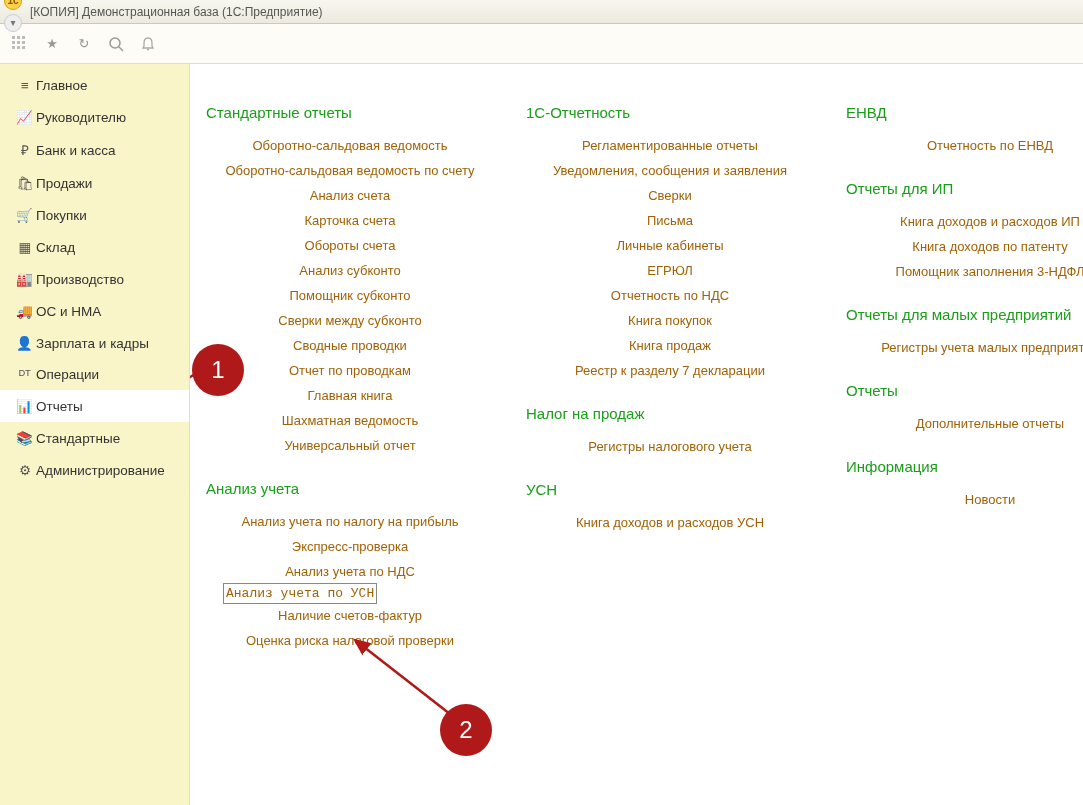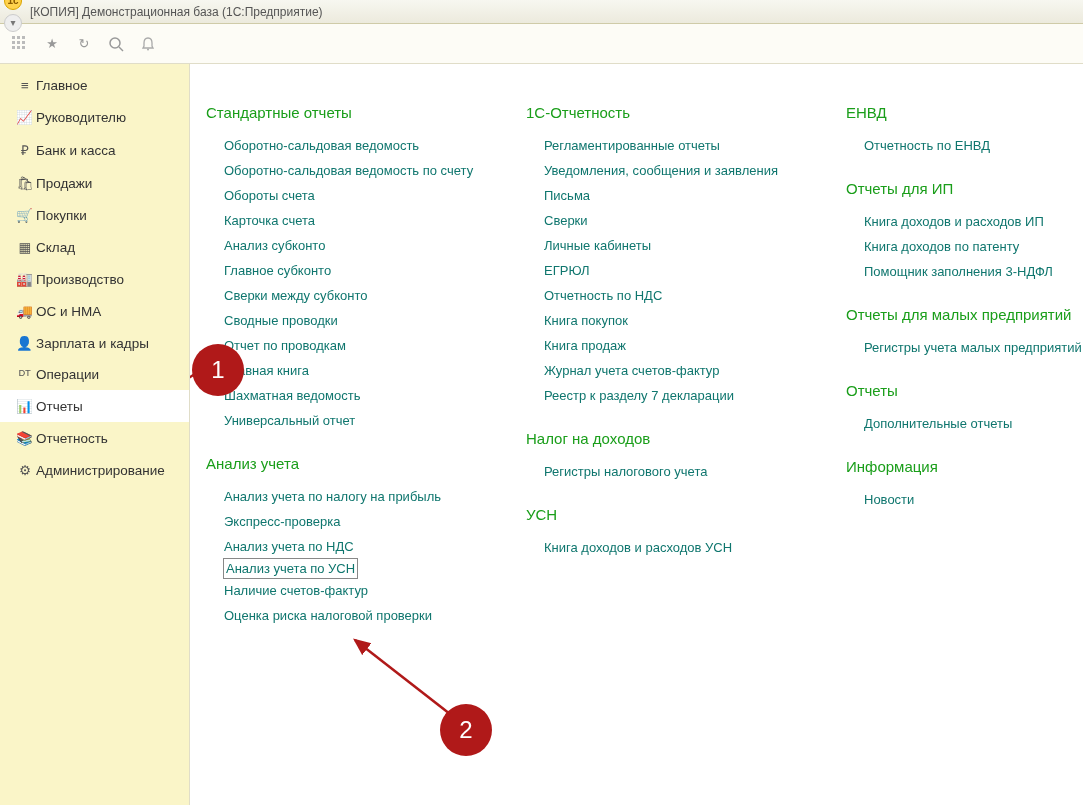--- a/index.html
+++ b/index.html
@@ -15,22 +15,22 @@
   .sidebar { width: 190px; background: #faf5c8; border-right: 1px solid #e0ddc8; display: flex; flex-direction: column; padding-top: 6px; }
   .sidebar-item { display: flex; align-items: center; padding: 8px 14px; color: #333; cursor: pointer; font-size: 13.5px; }
   .sidebar-item .icon { width: 22px; display: inline-flex; justify-content: center; color: #555; }
   .sidebar-item.active { background: #fff; }
   .content { flex: 1; padding: 40px 0 0 0; overflow: auto; position: relative; background:#fff; }
   .columns { display: flex; gap: 50px; padding-left: 16px; }
   .col { min-width: 270px; }
   .section-title { color: #1a9e1a; font-size: 15px; margin: 22px 0 12px 0; font-weight: normal; }
   .section-title.first { margin-top: 0; }
   .link-list { list-style: none; padding-left: 18px; }
-  .link-list li { padding: 5px 0; color: #0f766e; cursor: pointer; font-size: 13px; }
-  .link-list li.boxed { outline: 1px solid #888; padding: 2px 2px; display:inline-block; }
+  .link-list li { padding: 5px 0; color: #a16207; cursor: pointer; font-size: 13px; text-align: center; }
+  .link-list li.boxed { outline: 1px solid #888; padding: 2px 2px; display:inline-block;font-family:Liberation Mono, monospace; }
   
   .annotation-layer { position: absolute; inset:0; pointer-events:none; }
   .circle { position: absolute; width: 52px; height: 52px; border-radius: 50%; background: #b01919; color: #fff; display:flex; align-items:center; justify-content:center; font-size: 24px; font-family: Arial; }
   .arrow-svg { position:absolute; overflow:visible; }
   svg { display:block; }
 </style>
 </head>
 <body>
 
 <div class="titlebar">
@@ -115,67 +115,67 @@
       <div class="sidebar-item">
         <span class="icon">ᴰᵀ</span>
         <span>Операции</span>
       </div>
       <div class="sidebar-item active">
         <span class="icon">📊</span>
         <span>Отчеты</span>
       </div>
       <div class="sidebar-item">
         <span class="icon">📚</span>
-        <span>Отчетность</span>
+        <span>Стандартные</span>
       </div>
       <div class="sidebar-item">
         <span class="icon">⚙</span>
         <span>Администрирование</span>
       </div>
     </div>
 
   <div class="content">
     <div class="columns" id="columns">
         <div class="col">
           <div class="section-title first">Стандартные отчеты</div>
           <ul class="link-list">
             <li>Оборотно-сальдовая ведомость</li>
             <li>Оборотно-сальдовая ведомость по счету</li>
+            <li>Анализ счета</li>
+            <li>Карточка счета</li>
             <li>Обороты счета</li>
-            <li>Карточка счета</li>
             <li>Анализ субконто</li>
-            <li>Главное субконто</li>
+            <li>Помощник субконто</li>
             <li>Сверки между субконто</li>
             <li>Сводные проводки</li>
             <li>Отчет по проводкам</li>
             <li>Главная книга</li>
             <li>Шахматная ведомость</li>
             <li>Универсальный отчет</li>
           </ul>
           <div class="section-title">Анализ учета</div>
           <ul class="link-list"><li>Анализ учета по налогу на прибыль</li><li>Экспресс-проверка</li><li>Анализ учета по НДС</li><li class="boxed">Анализ учета по УСН</li><li>Наличие счетов-фактур</li><li>Оценка риска налоговой проверки</li></ul>
         </div>
         <div class="col">
           <div class="section-title first">1С-Отчетность</div>
           <ul class="link-list">
             <li>Регламентированные отчеты</li>
             <li>Уведомления, сообщения и заявления</li>
+            <li>Сверки</li>
             <li>Письма</li>
-            <li>Сверки</li>
             <li>Личные кабинеты</li>
             <li>ЕГРЮЛ</li>
           </ul>
           <ul class="link-list">
             <li>Отчетность по НДС</li>
             <li>Книга покупок</li>
             <li>Книга продаж</li>
-            <li>Журнал учета счетов-фактур</li>
             <li>Реестр к разделу 7 декларации</li>
           </ul>
-          <div class="section-title">Налог на доходов</div>
+          <div class="section-title">Налог на продаж</div>
           <ul class="link-list">
             <li>Регистры налогового учета</li>
           </ul>
           <div class="section-title">УСН</div>
           <ul class="link-list">
             <li>Книга доходов и расходов УСН</li>
           </ul>
         </div>
         <div class="col">
           <div class="section-title first">ЕНВД</div>

